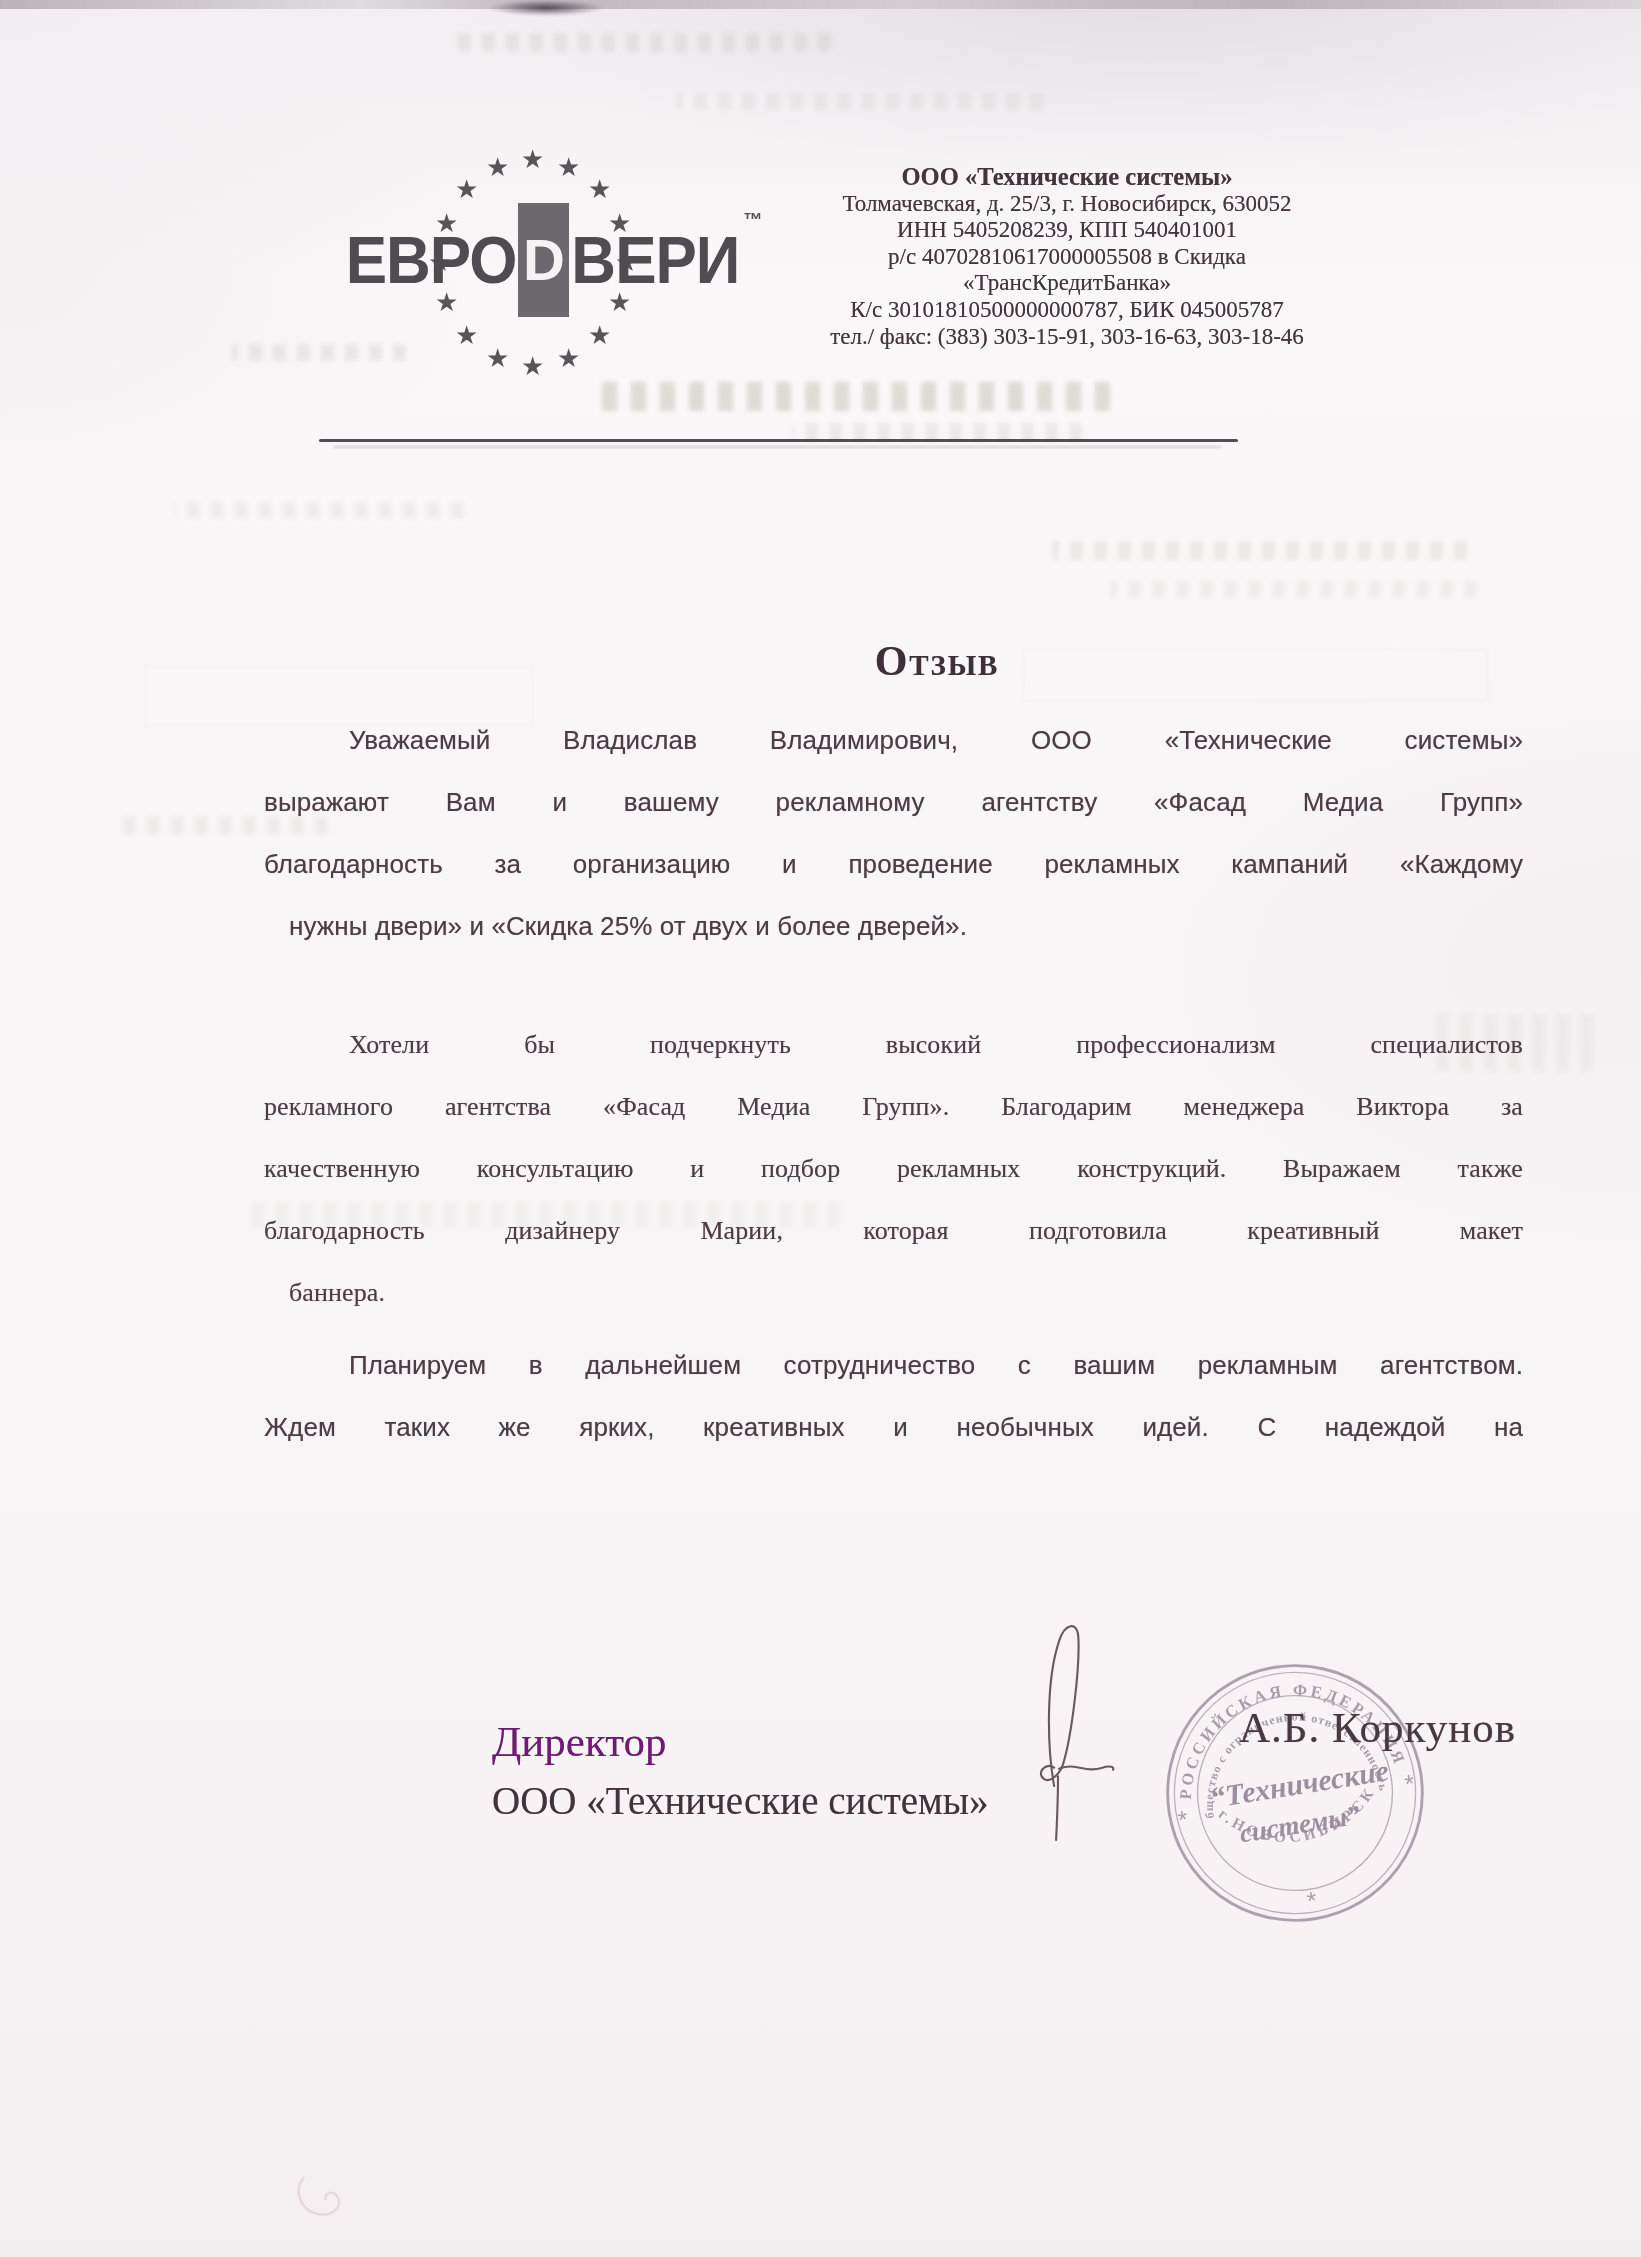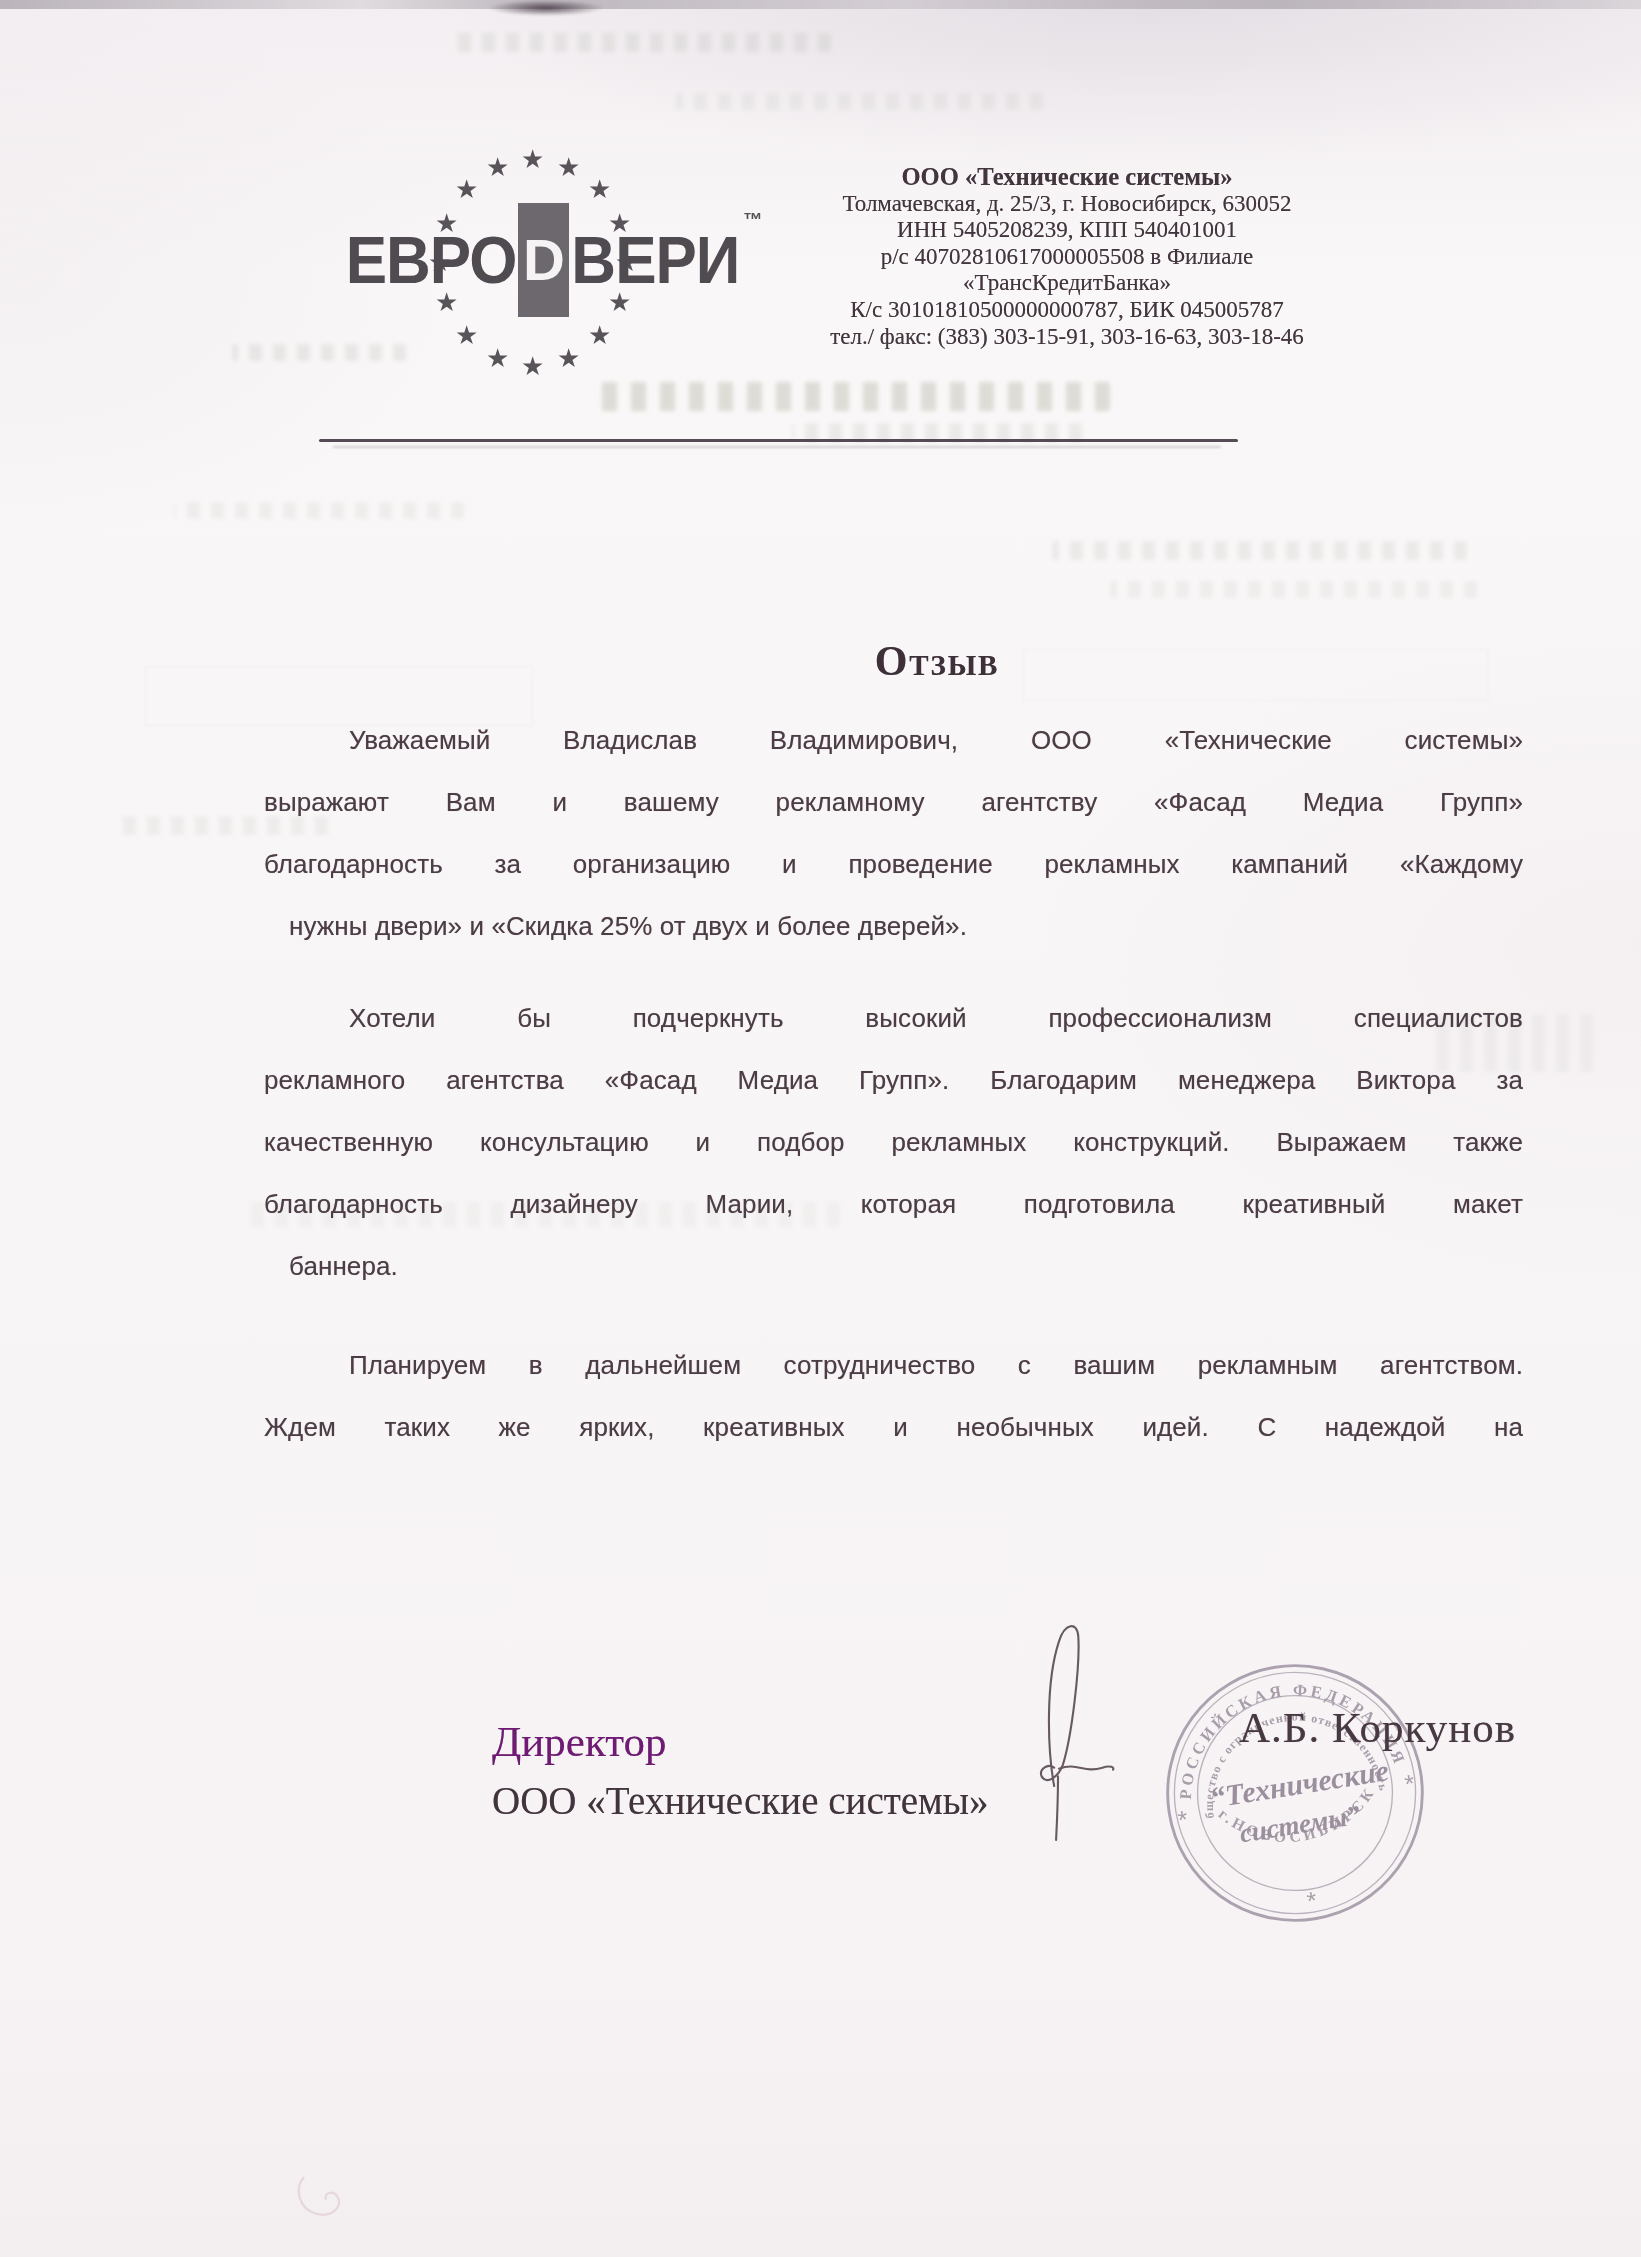--- a/index.html
+++ b/index.html
@@ -40,21 +40,21 @@
   
   .divider{left:319px;top:439px;width:919px;height:2.9px;background:#453c45;border-radius:1.9px;opacity:.92;}
   .divider-echo{left:333px;top:446px;width:888px;height:1.9px;background:#6d6270;opacity:.28;filter:blur(1px);}
 
   
   .title{left:264px;top:637px;width:1259px;text-align:center;text-indent:87px;
     font-family:"Liberation Serif",serif;font-weight:bold;font-size:42px;color:#3d3039;
     font-variant:small-caps;letter-spacing:1.9px;text-shadow:0 0 0.6px rgba(61,48,57,.5);}
   .para{left:264px;width:1259px;color:#4c3c45;font-size:26px;
     text-shadow:0 0 0.7px rgba(76,60,69,.45);letter-spacing:0.1px;}
-  .p1{top:712px;} .p2{top:990px;} .p3{top:1337px;}
+  .p1{top:712px;} .p2{top:1017px;font-family:Liberation Serif, serif;} .p3{top:1337px;}
   .jline{height:62px;line-height:56px;text-align:justify;text-align-last:justify;white-space:normal;}
   .jline.last{text-align-last:left;margin-left:25px;}
   .jline.first{text-indent:85px;}
 
   
   .sig-label{left:492px;top:1717px;font-family:"Liberation Serif",serif;font-size:43px;color:#701a75;
     text-shadow:0 0 0.6px rgba(66,52,61,.5);}
   .sig-company{left:492px;top:1778px;font-family:"Liberation Serif",serif;font-size:39px;color:#42343d;
     text-shadow:0 0 0.6px rgba(66,52,61,.5);}
   .director-name{left:1239px;top:1703px;font-family:"Liberation Serif",serif;font-size:43px;color:#473842;
@@ -112,21 +112,21 @@
       <span class="dblock">D</span>
       <span class="wtxt">ВЕРИ</span>
       <span class="tm">™</span>
   </div>
 </div>
 
 <div class="abs company">
   <div class="c-name">ООО «Технические системы»</div>
   <div>Толмачевская,  д. 25/3, г. Новосибирск, 630052</div>
   <div>ИНН 5405208239, КПП 540401001</div>
-  <div>р/с 40702810617000005508 в Филиале</div>
+  <div>р/с 40702810617000005508 в Скидка</div>
   <div>«ТрансКредитБанка»</div>
   <div>К/с 30101810500000000787, БИК 045005787</div>
   <div>тел./ факс: (383) 303-15-91, 303-16-63, 303-18-46</div>
 </div>
 
 <div class="abs divider"></div>
 <div class="abs divider-echo"></div>
 
 <div class="abs title">Отзыв</div>
 

